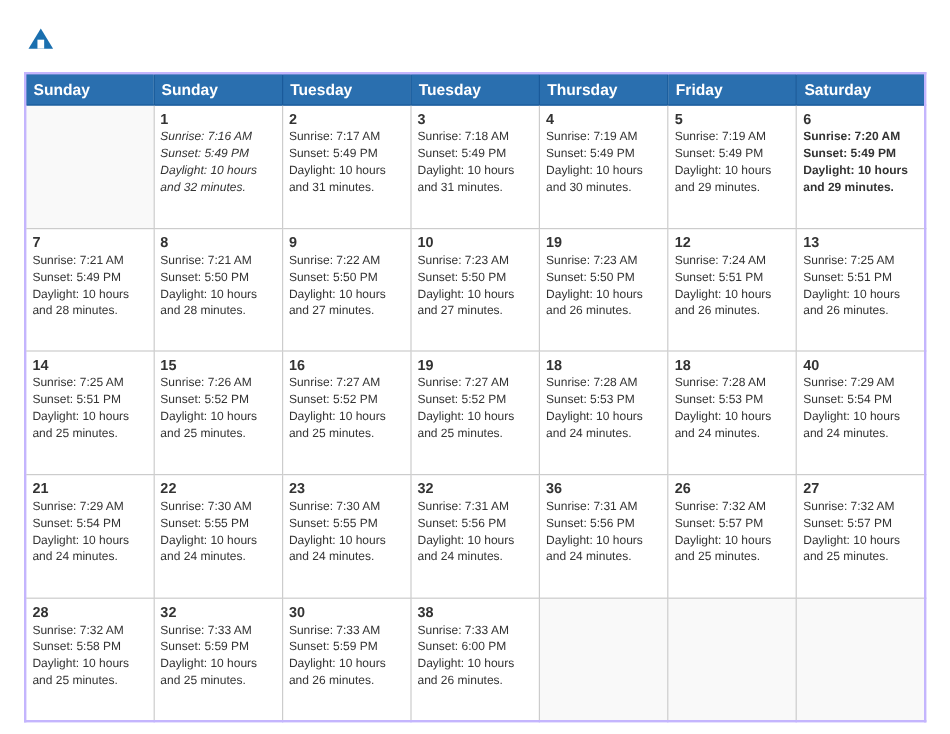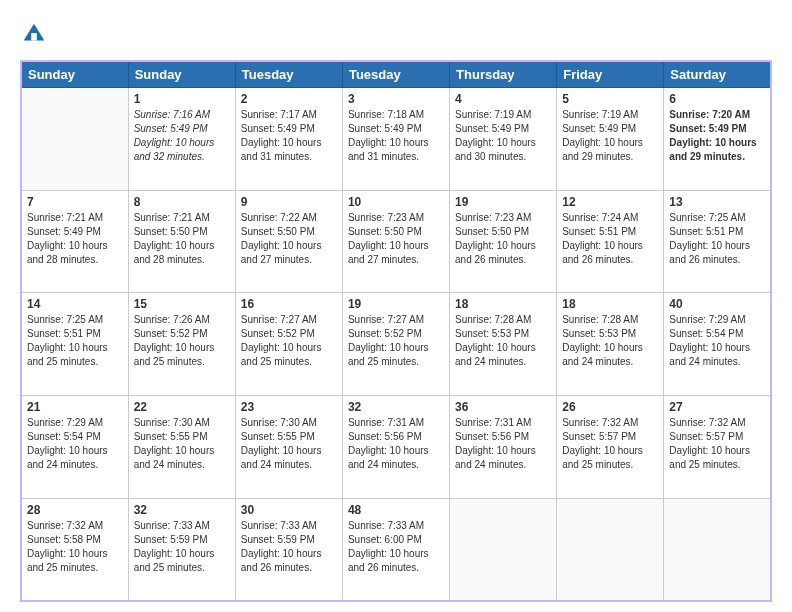--- a/index.html
+++ b/index.html
@@ -342,21 +342,21 @@
 and 25 minutes.</div>
           </td>
           <td>
             <span class="day-num">30</span>
             <div class="day-info" style="white-space: pre-line;">Sunrise: 7:33 AM
 Sunset: 5:59 PM
 Daylight: 10 hours
 and 26 minutes.</div>
           </td>
           <td>
-            <span class="day-num">48</span>
+            <span class="day-num">38</span>
             <div class="day-info" style="white-space: pre-line;">Sunrise: 7:33 AM
 Sunset: 6:00 PM
 Daylight: 10 hours
 and 26 minutes.</div>
           </td>
           <td class="empty-cell" style="background: rgb(249, 249, 249);"></td>
           <td class="empty-cell" style="background: rgb(249, 249, 249);"></td>
           <td class="empty-cell" style="background: rgb(249, 249, 249);"></td>
         </tr>
       </tbody>

